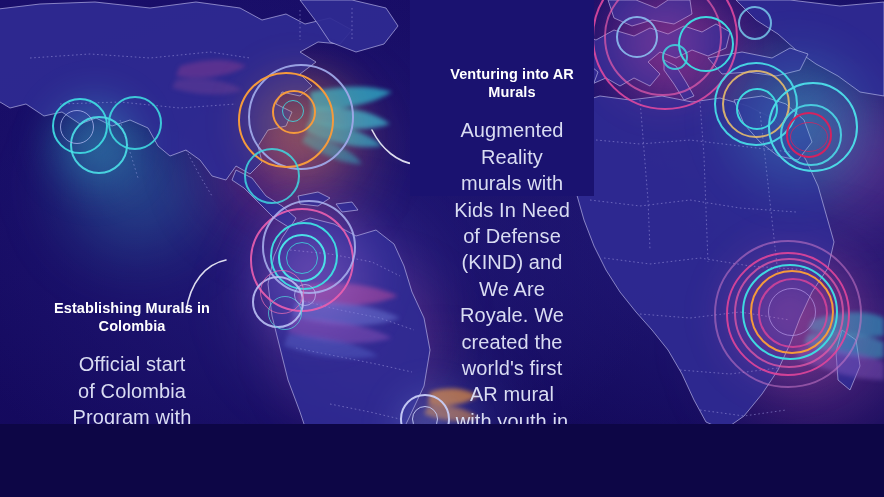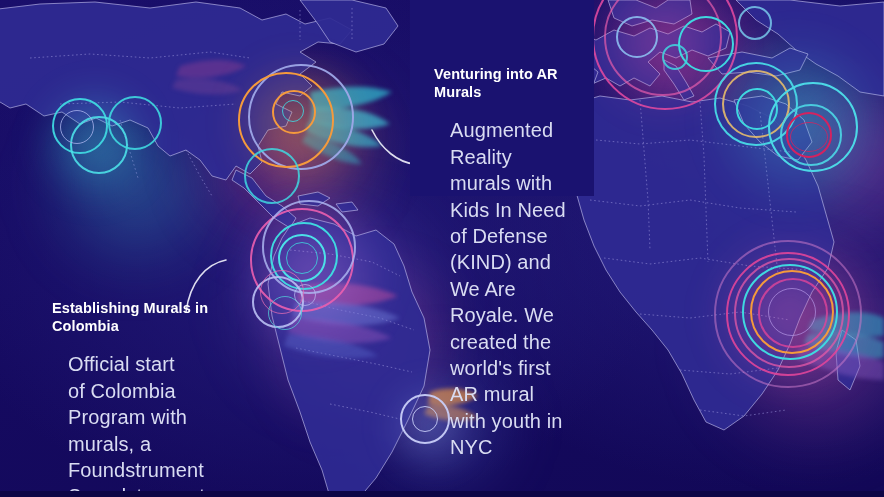--- a/index.html
+++ b/index.html
@@ -2,23 +2,24 @@
 <html><head>
 <meta charset="utf-8">
 <style>
   html,body{margin:0;padding:0;background:#0d0646;}
   body{
     font-family:"Liberation Sans", sans-serif;
     -webkit-font-smoothing:antialiased;
   }
   #stage{
     position:relative;
-    width:884px;height:491px;
+    width:884px;height:424px;
     overflow:hidden;
     background:#404040;
+    text-align:center;
   }
   .layer{position:absolute;inset:0;}
   .svgwrap{position:absolute;inset:0;width:884px;height:497px;}
 
   
   .blob{position:absolute;border-radius:50%;filter:blur(26px);pointer-events:none;}
 
   
   .ring{position:absolute;border-radius:50%;box-sizing:border-box;pointer-events:none;}
   .halo{position:absolute;border-radius:50%;filter:blur(16px);pointer-events:none;}

